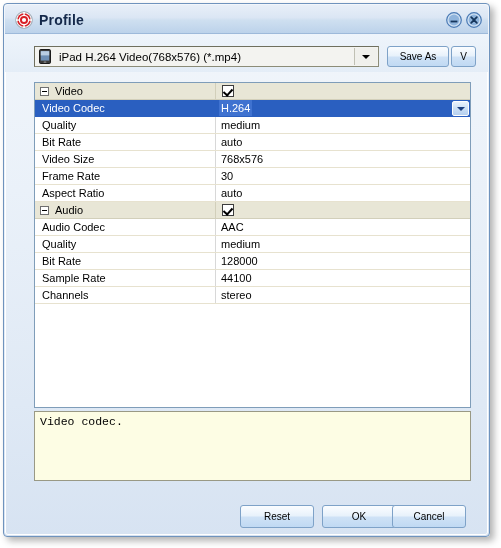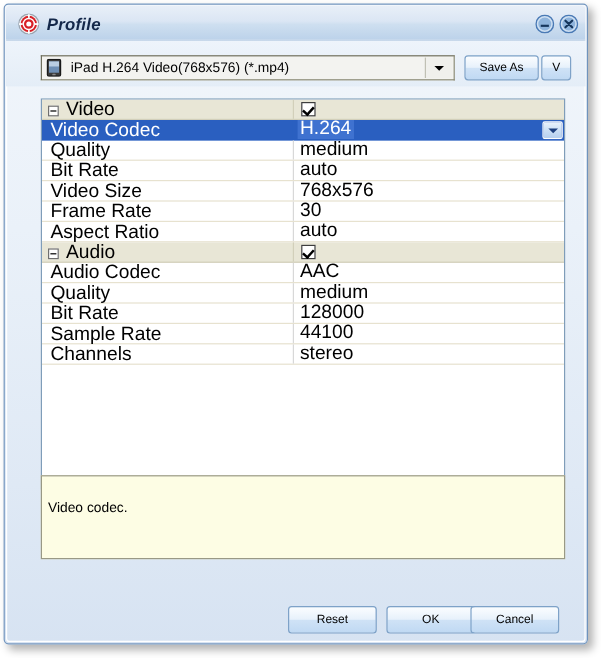--- a/index.html
+++ b/index.html
@@ -50,21 +50,20 @@
     width: 18px; height: 18px;
   }
   #title-text {
     position: absolute;
     left: 34px; top: 5px;
     font-size: 14px;
     font-weight: bold;
     color: #14284a;
     letter-spacing: 0.2px;
     line-height: 20px;
-    font-style: italic;
   }
   .win-btn {
     position: absolute;
     top: 7px;
     width: 16px; height: 16px;
     cursor: pointer;
   }
   #btn-min { right: 26px; }
   #btn-close { right: 6px; }
 
@@ -151,22 +150,22 @@
     border: 1px solid #7f9db9;
     background: #ffffff;
     overflow: hidden;
   }
   .row {
     position: relative;
     height: 17px;
     box-sizing: border-box;
     border-bottom: 1px solid #e7e2cf;
     display: flex;
-    align-items: flex-start;
-    font-size: 16px;
+    align-items: center;
+    font-size: 11px;
     color: #000000;
   }
   .row.group {
     background: #e8e6d6;
     border-bottom: 1px solid #d2cfba;
   }
   .row.selected {
     background: #2a5fc0;
     border-bottom: 1px solid #2a5fc0;
     color: #ffffff;
@@ -185,21 +184,20 @@
   .cell-value {
     position: relative;
     flex: 1 1 auto;
     box-sizing: border-box;
     padding-left: 5px;
     border-left: 1px solid #d8d8d8;
     height: 16px;
     line-height: 16px;
     white-space: nowrap;
     overflow: hidden;
-    margin-left: 29px;
   }
   .row.group .cell-value { border-left: 1px solid #d2cfba; }
   .row.selected .cell-value { border-left: 1px solid #2a5fc0; }
 
   .expander {
     display: inline-block;
     width: 9px; height: 9px;
     box-sizing: border-box;
     border: 1px solid #6f6f6f;
     background: #ffffff;
@@ -262,28 +260,29 @@
   .tri-down-sm {
     width: 0; height: 0;
     border-left: 4px solid transparent;
     border-right: 4px solid transparent;
     border-top: 4px solid #1c3f7f;
   }
 
   
   #hint-panel {
     position: absolute;
-    left: 30px; top: 392px;
+    left: 30px; top: 407px;
     width: 437px; height: 70px;
     box-sizing: border-box;
     border: 1px solid #999985;
     background: #fdfde4;
-    padding: 21px 5px;
+    padding: 3px 5px;
     font-size: 11.5px;
     color: #000000;
+    font-family: Liberation Mono, monospace;
   }
 
   
   .footer-btn {
     position: absolute;
     top: 501px;
     width: 74px; height: 23px;
   }
   #btn-reset  { left: 236px; }
   #btn-ok     { left: 318px; }

